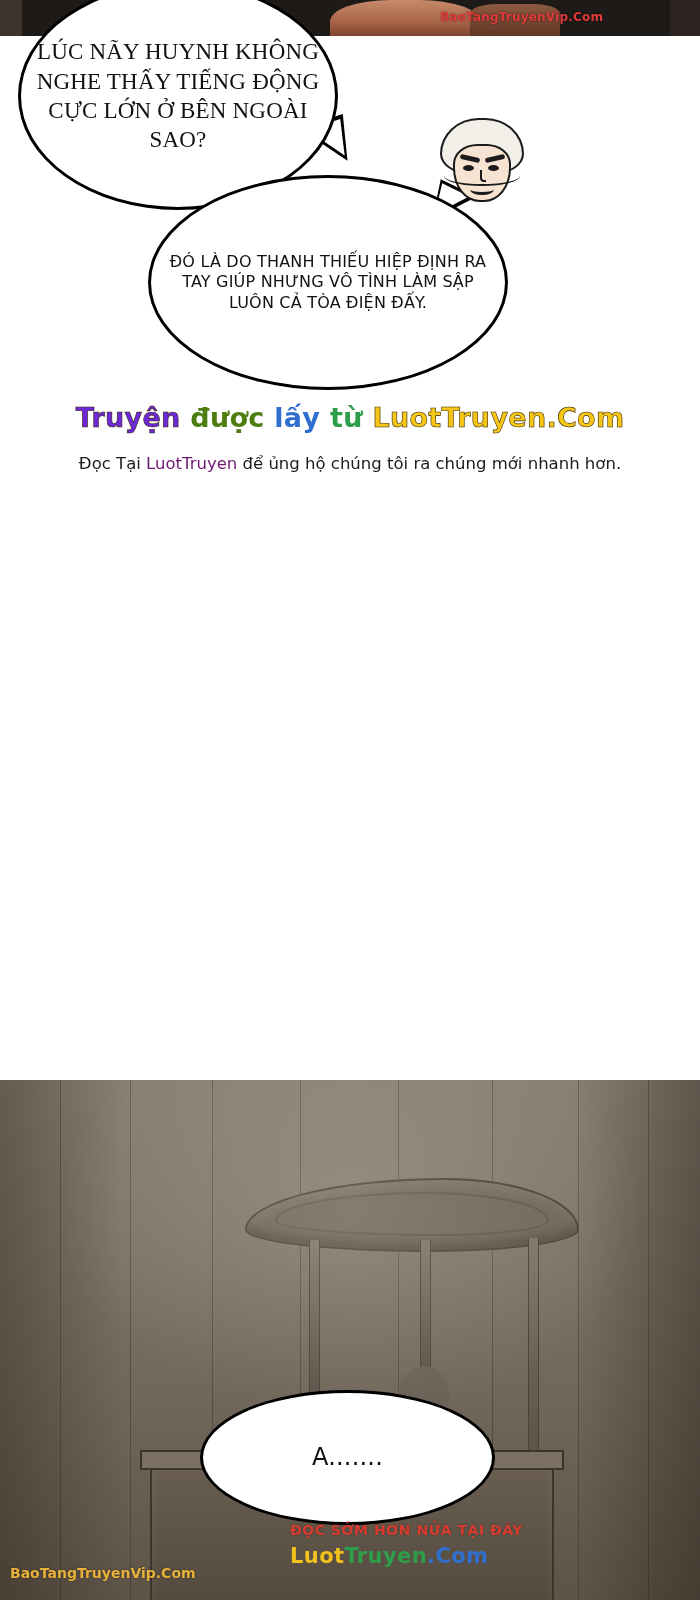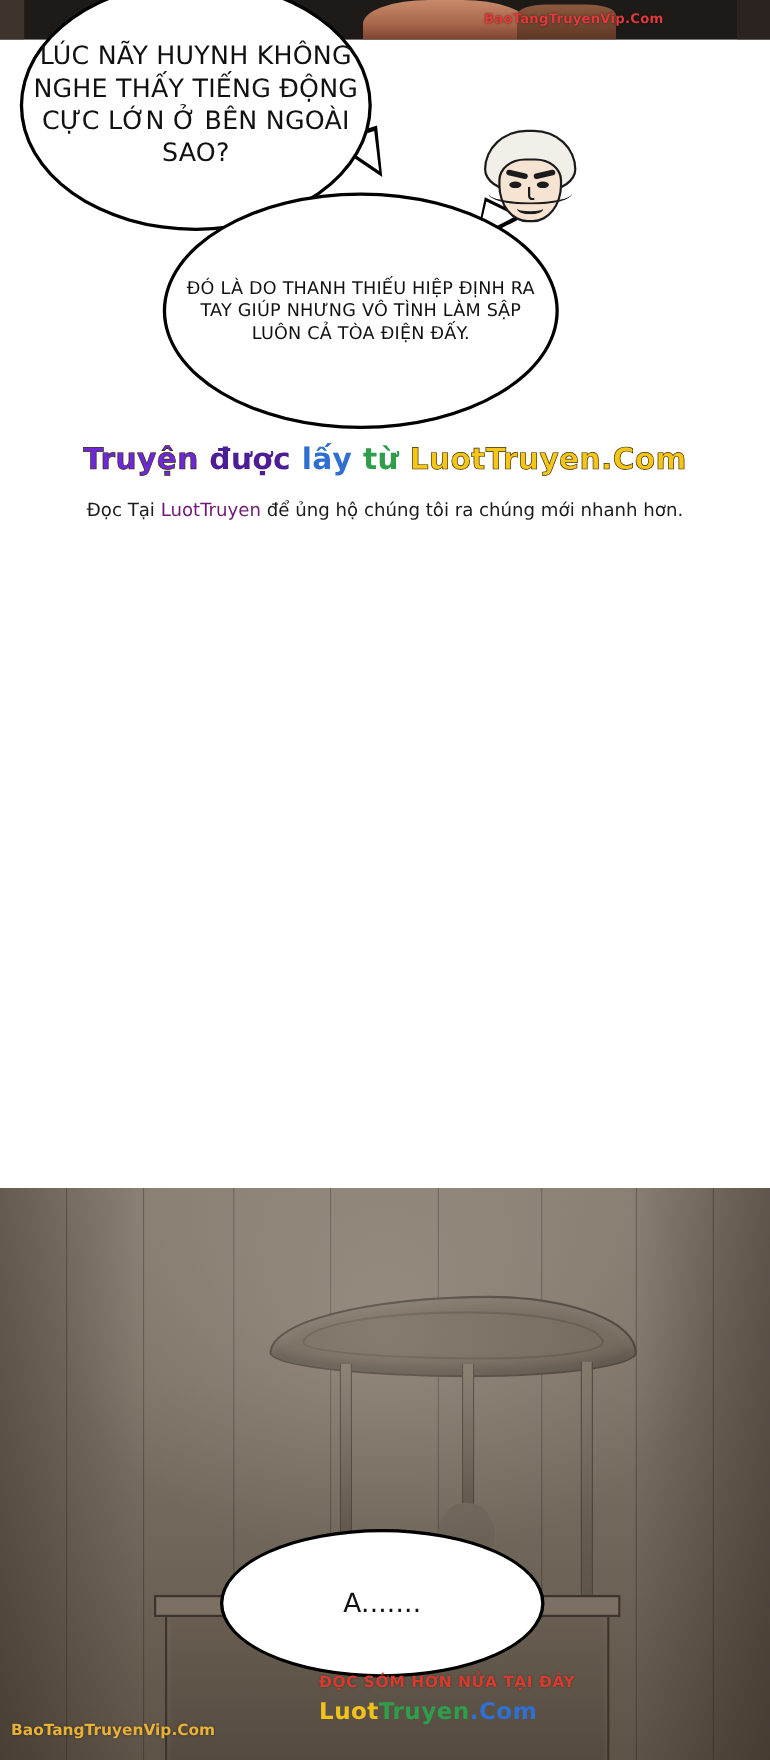--- a/index.html
+++ b/index.html
@@ -92,21 +92,21 @@
     letter-spacing: 0.2px;
     padding: 0 6px;
   }
 
   #bubble-1 {
     left: 18px;
     top: -18px;
     width: 320px;
     height: 228px;
   }
-  #bubble-1 p { font-size: 23px; }
+  #bubble-1 p { font-size: 23px; font-family: Liberation Serif, serif; }
 
   #bubble-2 {
     left: 148px;
     top: 175px;
     width: 360px;
     height: 215px;
   }
   #bubble-2 p { font-size: 16px; }
 
   .bubble-tail {
@@ -228,21 +228,21 @@
   }
   .promo-line1 {
     font-family: "DejaVu Sans", sans-serif;
     font-size: 27px;
     font-weight: bold;
     letter-spacing: 0.3px;
     line-height: 1.2;
     margin-bottom: 14px;
   }
   .promo-line1 .seg-a { color: #6d28d9; -webkit-text-stroke: 0.6px #3a2a00; }
-  .promo-line1 .seg-b { color: #4c1d95; }
+  .promo-line1 .seg-b { color: #4d7c0f; }
   .promo-line1 .seg-c { color: #2f6fd0; }
   .promo-line1 .seg-d { color: #2f9e4a; }
   .promo-line1 .seg-e { color: #f5c518; -webkit-text-stroke: 0.6px #3a2a00; }
 
   .promo-sub {
     font-family: "DejaVu Sans", sans-serif;
     font-size: 16.5px;
     color: #1b1b1b;
     line-height: 1.9;
   }

